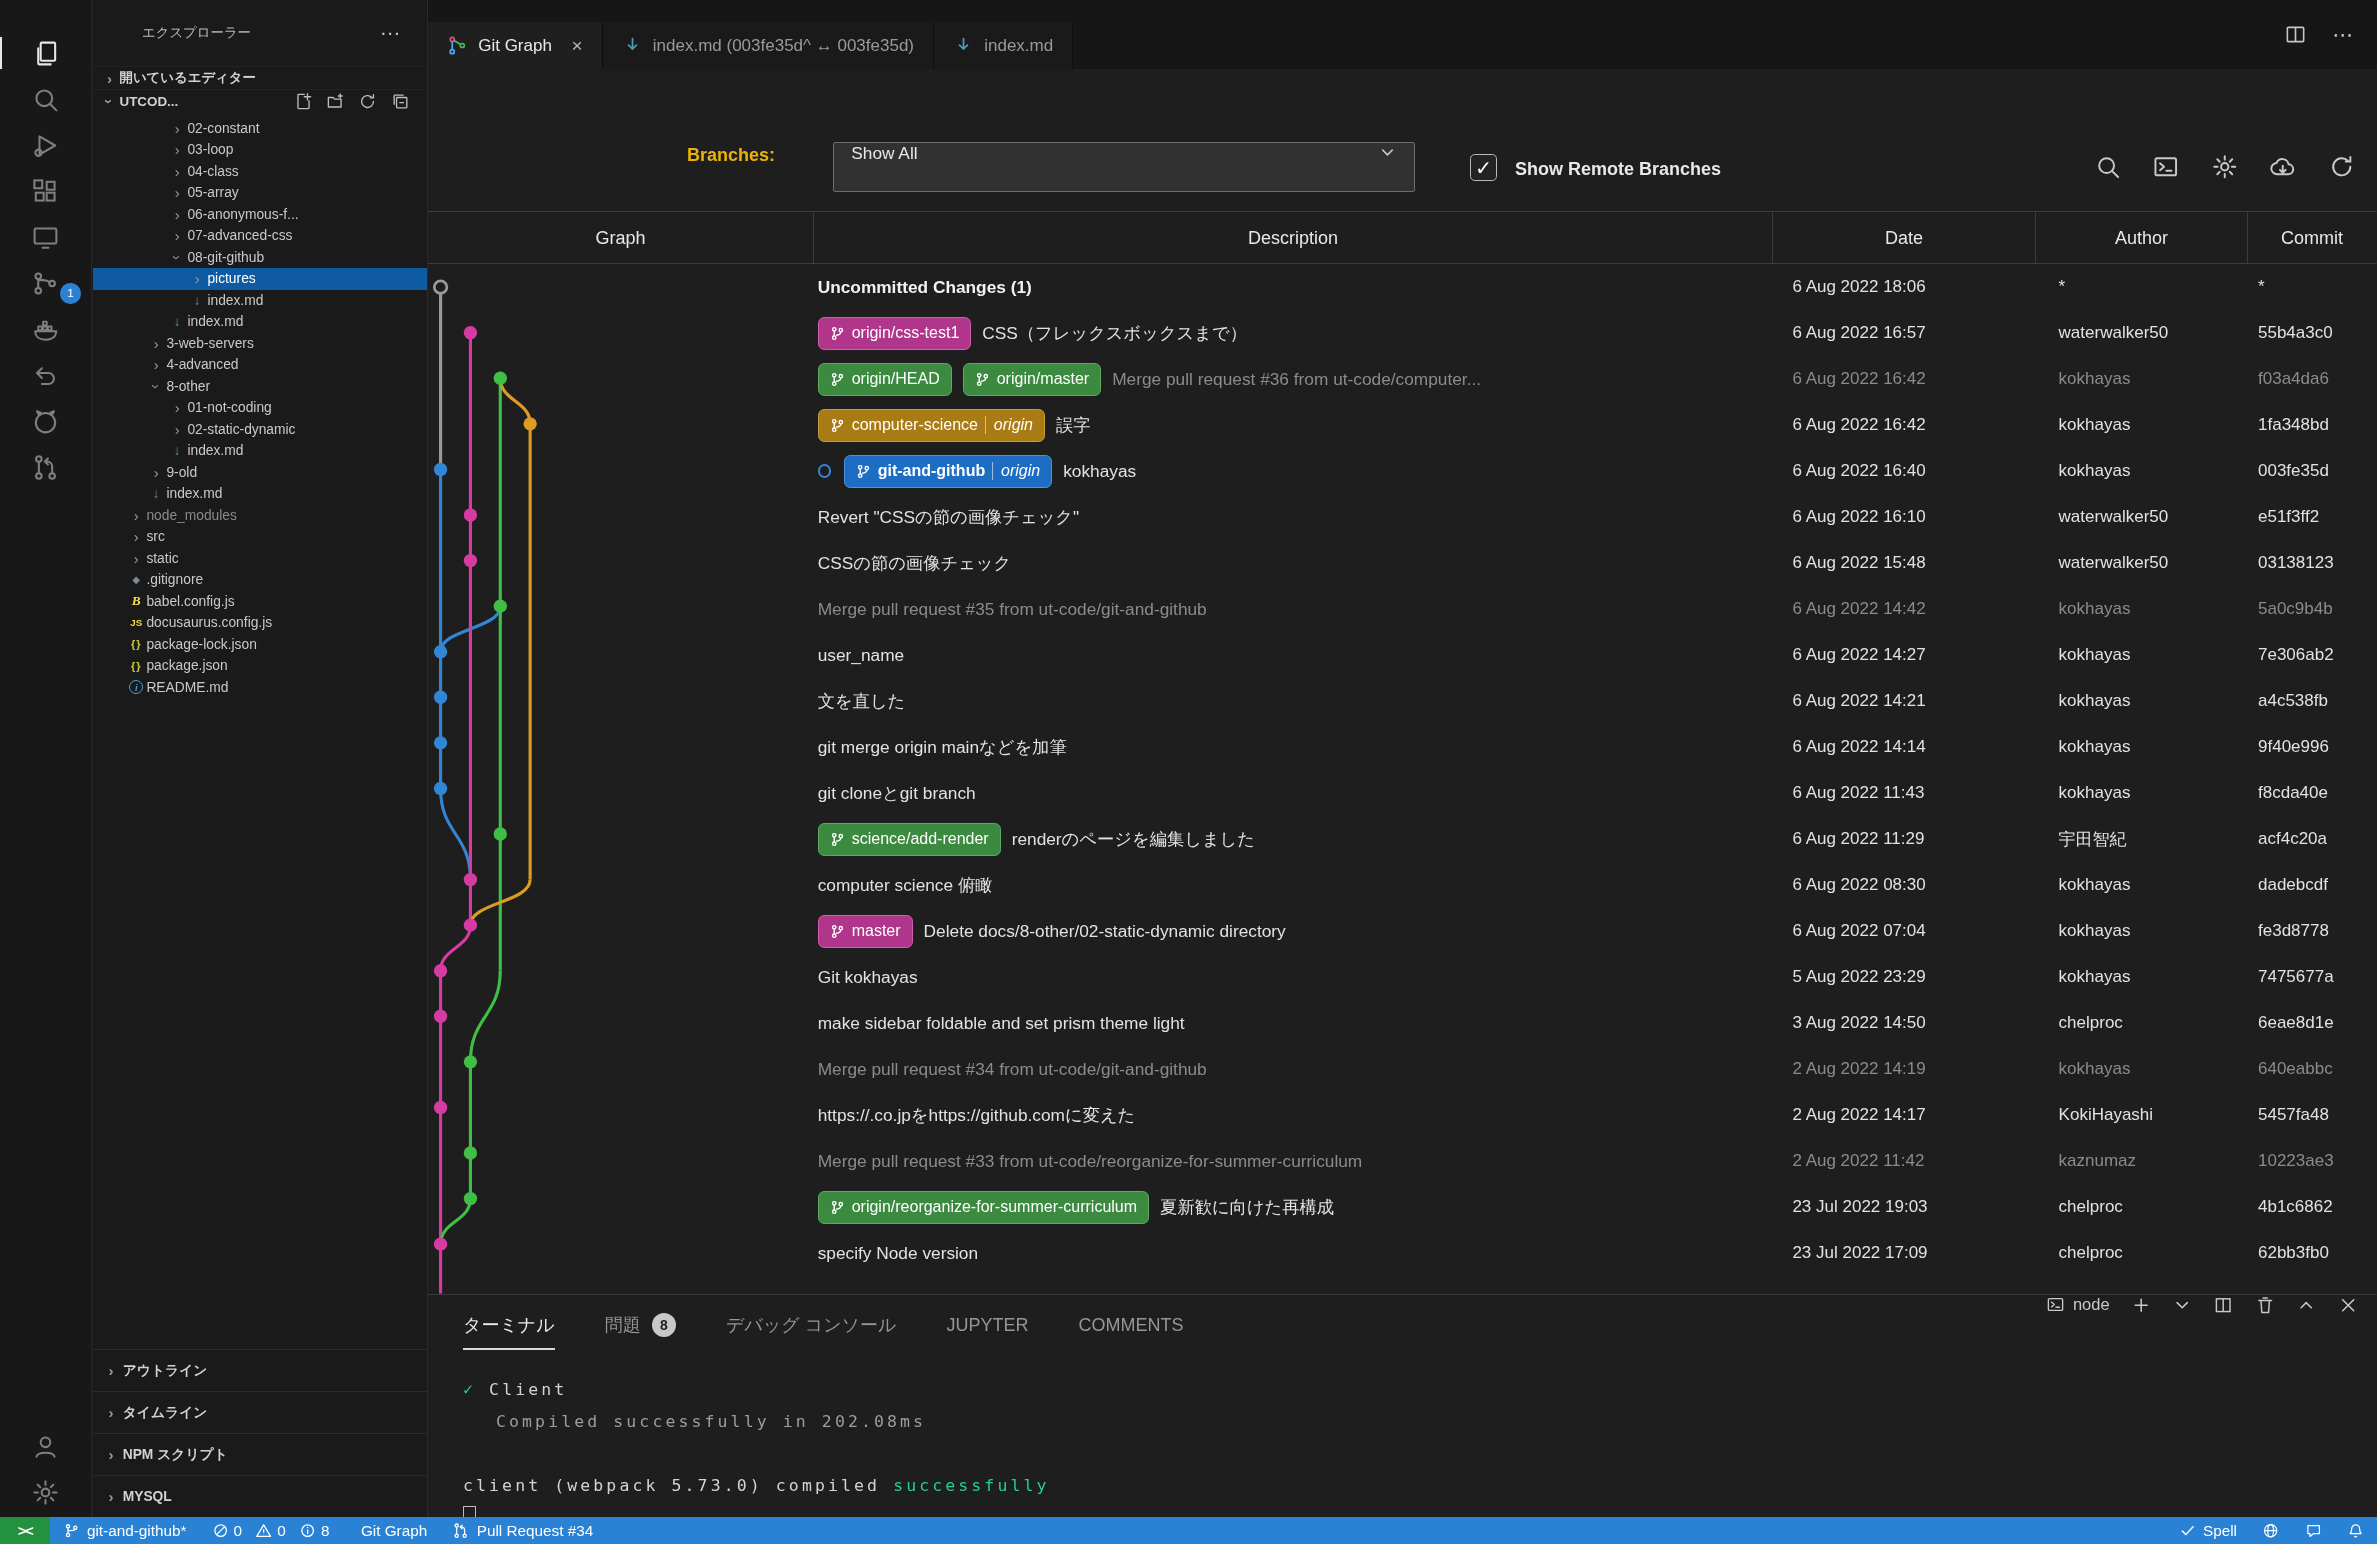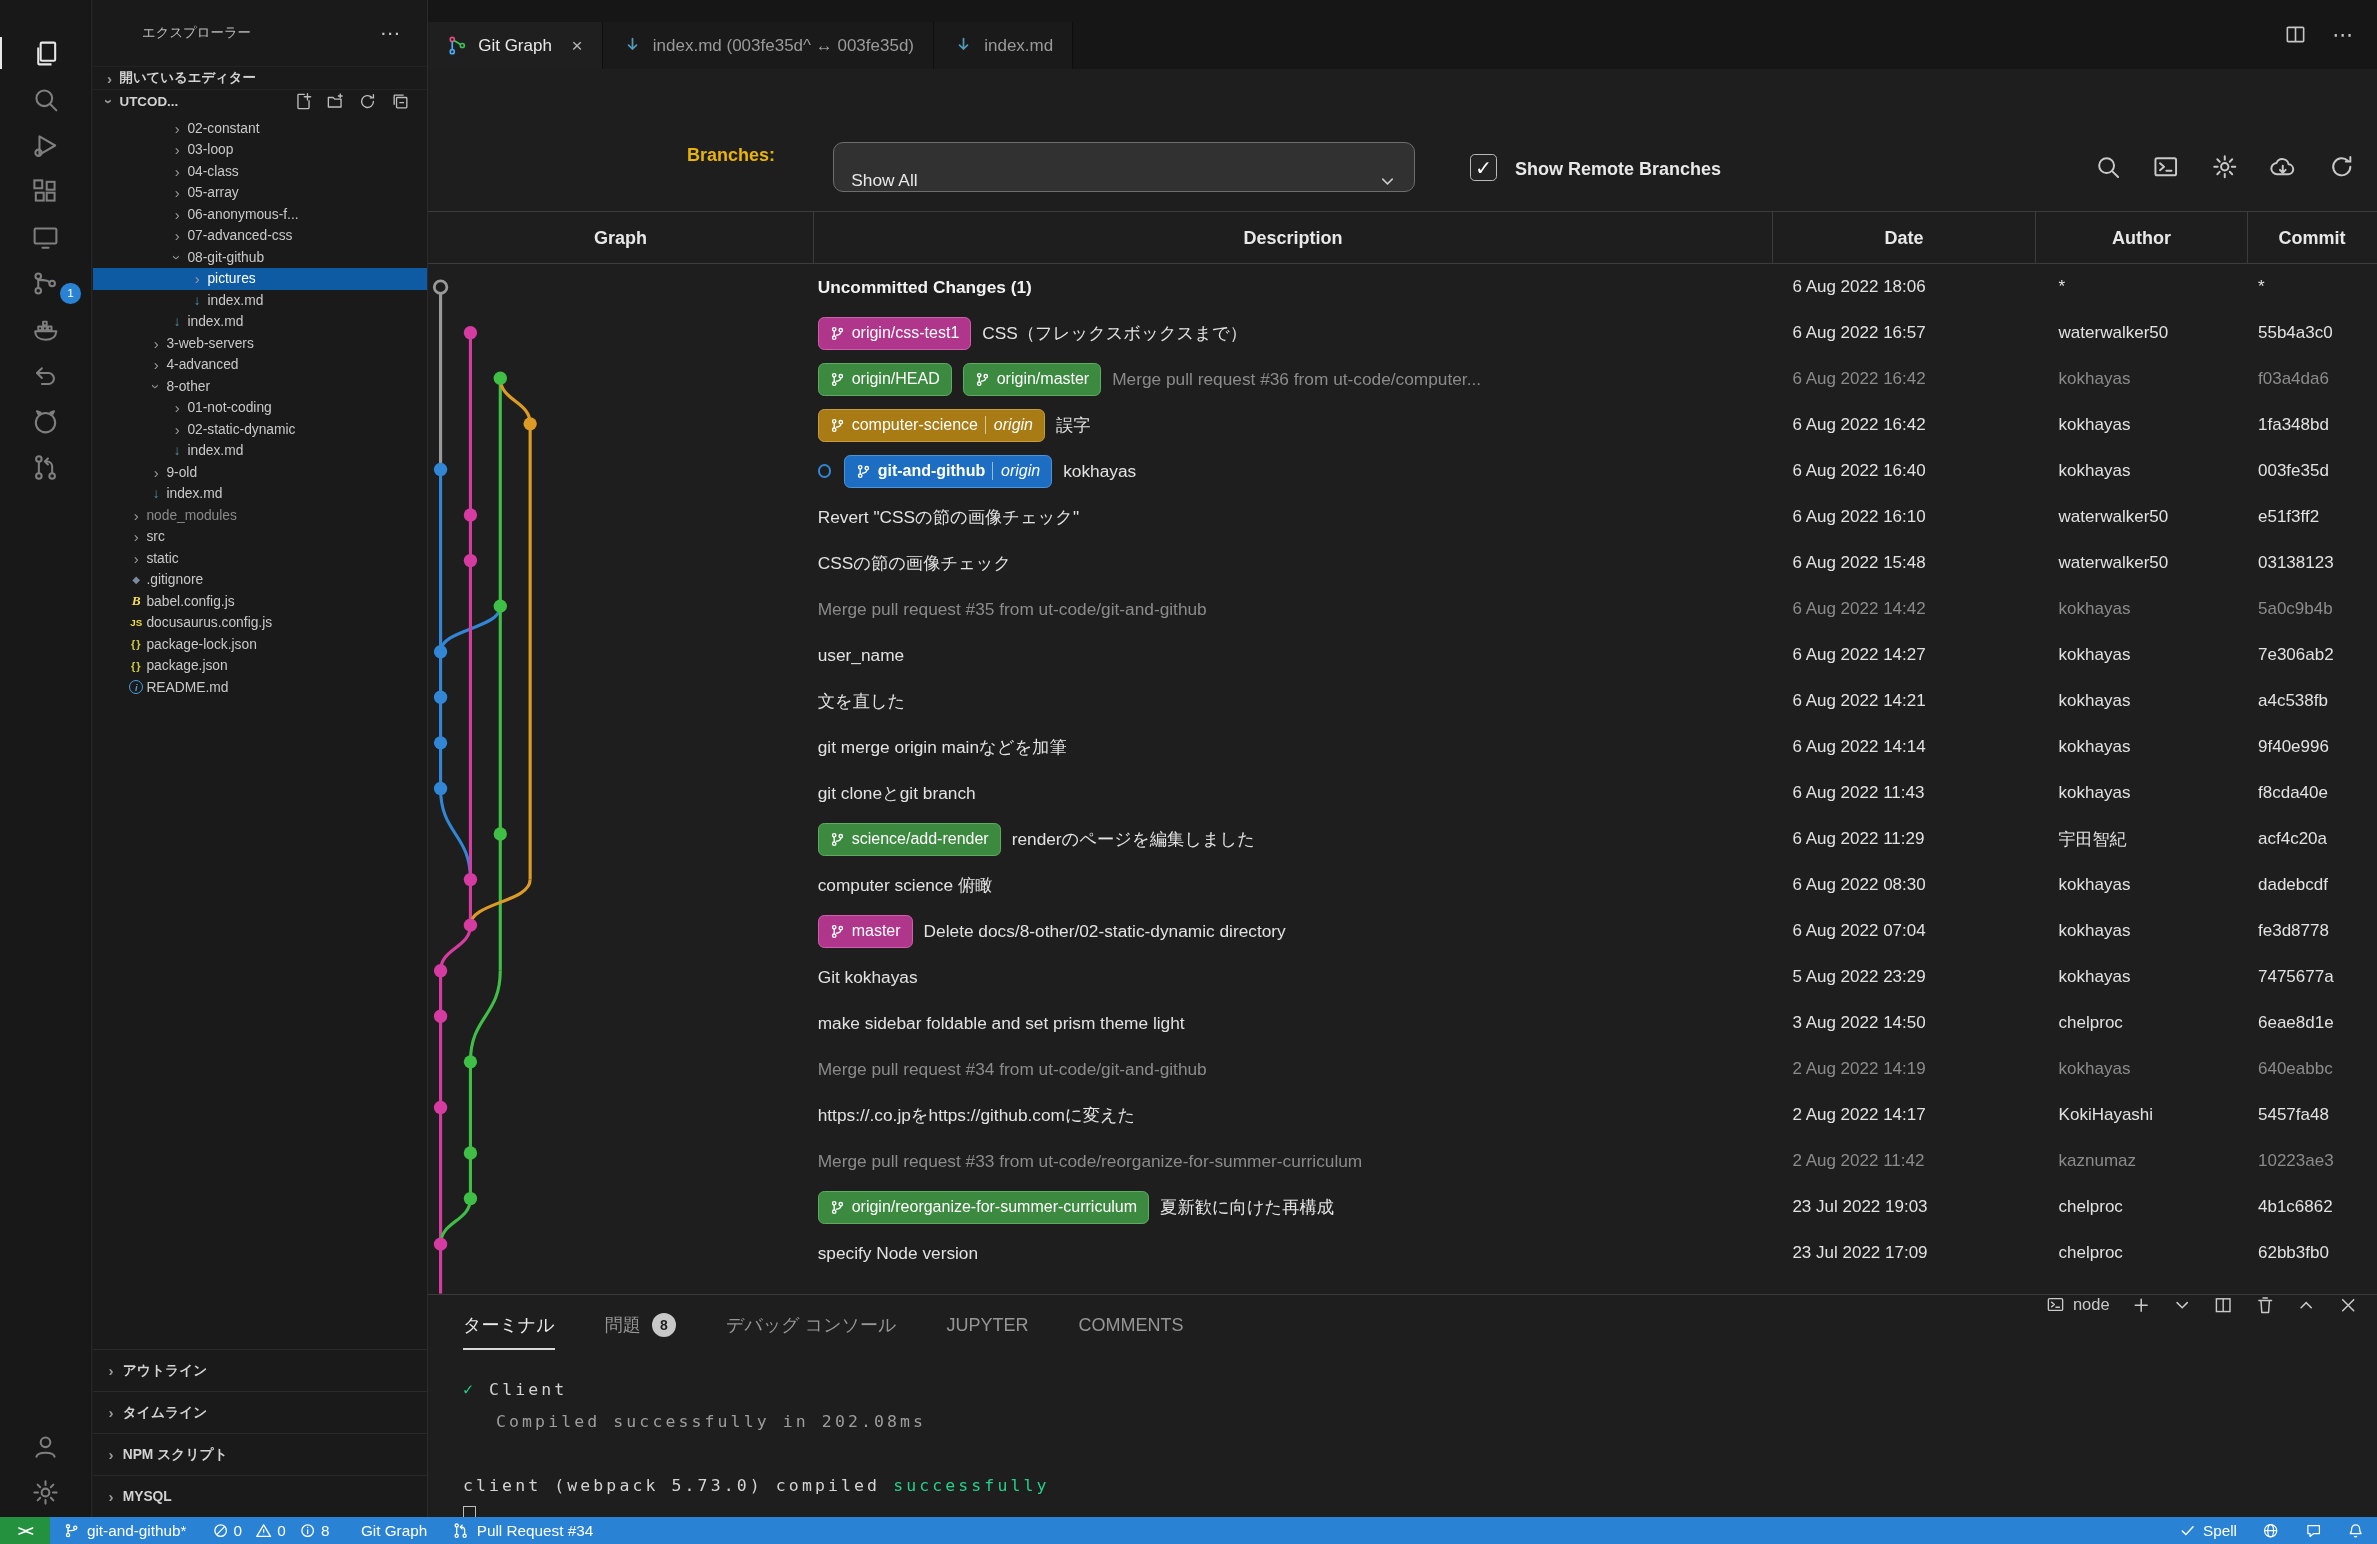--- a/index.html
+++ b/index.html
@@ -48,28 +48,28 @@
   .tab{height:47px;display:flex;align-items:center;gap:10.2px;padding:0 19px;background:#1a1a1a;color:#9a9a9a;font-size:17px;border-right:0.8px solid #0e0e0e;cursor:pointer;white-space:nowrap}
   .tab.active{background:#1f1f1f;color:#e9e9e9}
   .tclose{margin-left:9.4px;font-size:19px;color:#b5b5b5;line-height:1}
   .tabicon svg{width:21px;height:21px}
   .tab-acts{position:absolute;right:0;top:0;height:69px;display:flex;align-items:center;gap:25px;padding:0 23.6px;color:#c5c5c5}
   .tab-acts svg{width:23px;height:23px}
 
   
   .gg{position:absolute;top:69px;left:0;right:0;bottom:223px;background:#1e1e1e}
   .gg-lbl{position:absolute;left:259px;top:76px;font-size:18px;font-weight:700;color:#eab308}
-  .gg-dd{position:absolute;left:405px;top:73px;width:582px;height:50px;background:#313131;border:0.8px solid #6e6e6e;border-radius:10px;display:flex;align-items:flex-end;padding:0 17.3px;font-size:17.3px;color:#e8e8e8;cursor:pointer}
+  .gg-dd{position:absolute;left:405px;top:73px;width:582px;height:50px;background:#313131;border:0.8px solid #6e6e6e;border-radius:2px;display:flex;align-items:flex-start;padding:0 17.3px;font-size:17.3px;color:#e8e8e8;cursor:pointer}
   .gg-dd svg{margin-left:auto;width:19px;height:19px;color:#c9c9c9}
   .gg-cb{position:absolute;left:1042px;top:85px;width:27px;height:27px;border:1.6px solid #b9b9b9;border-radius:4.7px;background:#232323;color:#fff;font-size:20.4px;display:flex;align-items:center;justify-content:center;cursor:pointer}
   .gg-cbl{position:absolute;left:1087px;top:90px;font-size:18px;font-weight:700;color:#e8e8e8}
   .gg-acts{position:absolute;right:22px;top:84px;display:flex;gap:31px;color:#c9c9c9}
   .gg-acts svg{width:27.5px;height:27.5px;cursor:pointer}
   .cols{display:grid;grid-template-columns:385px 959px 263px 212px 129px}
-  .gg-header{position:absolute;top:142px;left:0;right:0;height:53px;border-top:0.8px solid #3c3c3c;border-bottom:0.8px solid #3c3c3c;font-size:18px;font-weight:700;color:#e8e8e8;text-align:center}
+  .gg-header{position:absolute;top:142px;left:0;right:0;height:53px;border-top:0.8px solid #3c3c3c;border-bottom:0.8px solid #3c3c3c;font-size:18px;font-weight:400;color:#e8e8e8;text-align:center}
   .gg-header .hcell{line-height:52px;height:100%}
   .gg-header .hcell + .hcell{border-left:0.8px solid #3c3c3c}
   .gg-body{position:absolute;top:195px;left:0;right:0;bottom:0;overflow:hidden}
   #graph-svg{position:absolute;top:0;left:0;width:385px;height:1030px}
   #commits{position:relative}
   .gg-row{height:46px;align-items:center;font-size:17.3px;color:#e2e2e2;white-space:nowrap;cursor:pointer}
   .gg-row .desc{display:flex;align-items:center;gap:11px;overflow:hidden;padding-right:14px;padding-left:4.7px}
   .gg-row .dt{padding-left:20.4px;font-size:17px}
   .gg-row .au{padding-left:23.6px;font-size:17px}
   .gg-row .hs{padding-left:11px;font-size:17px}

